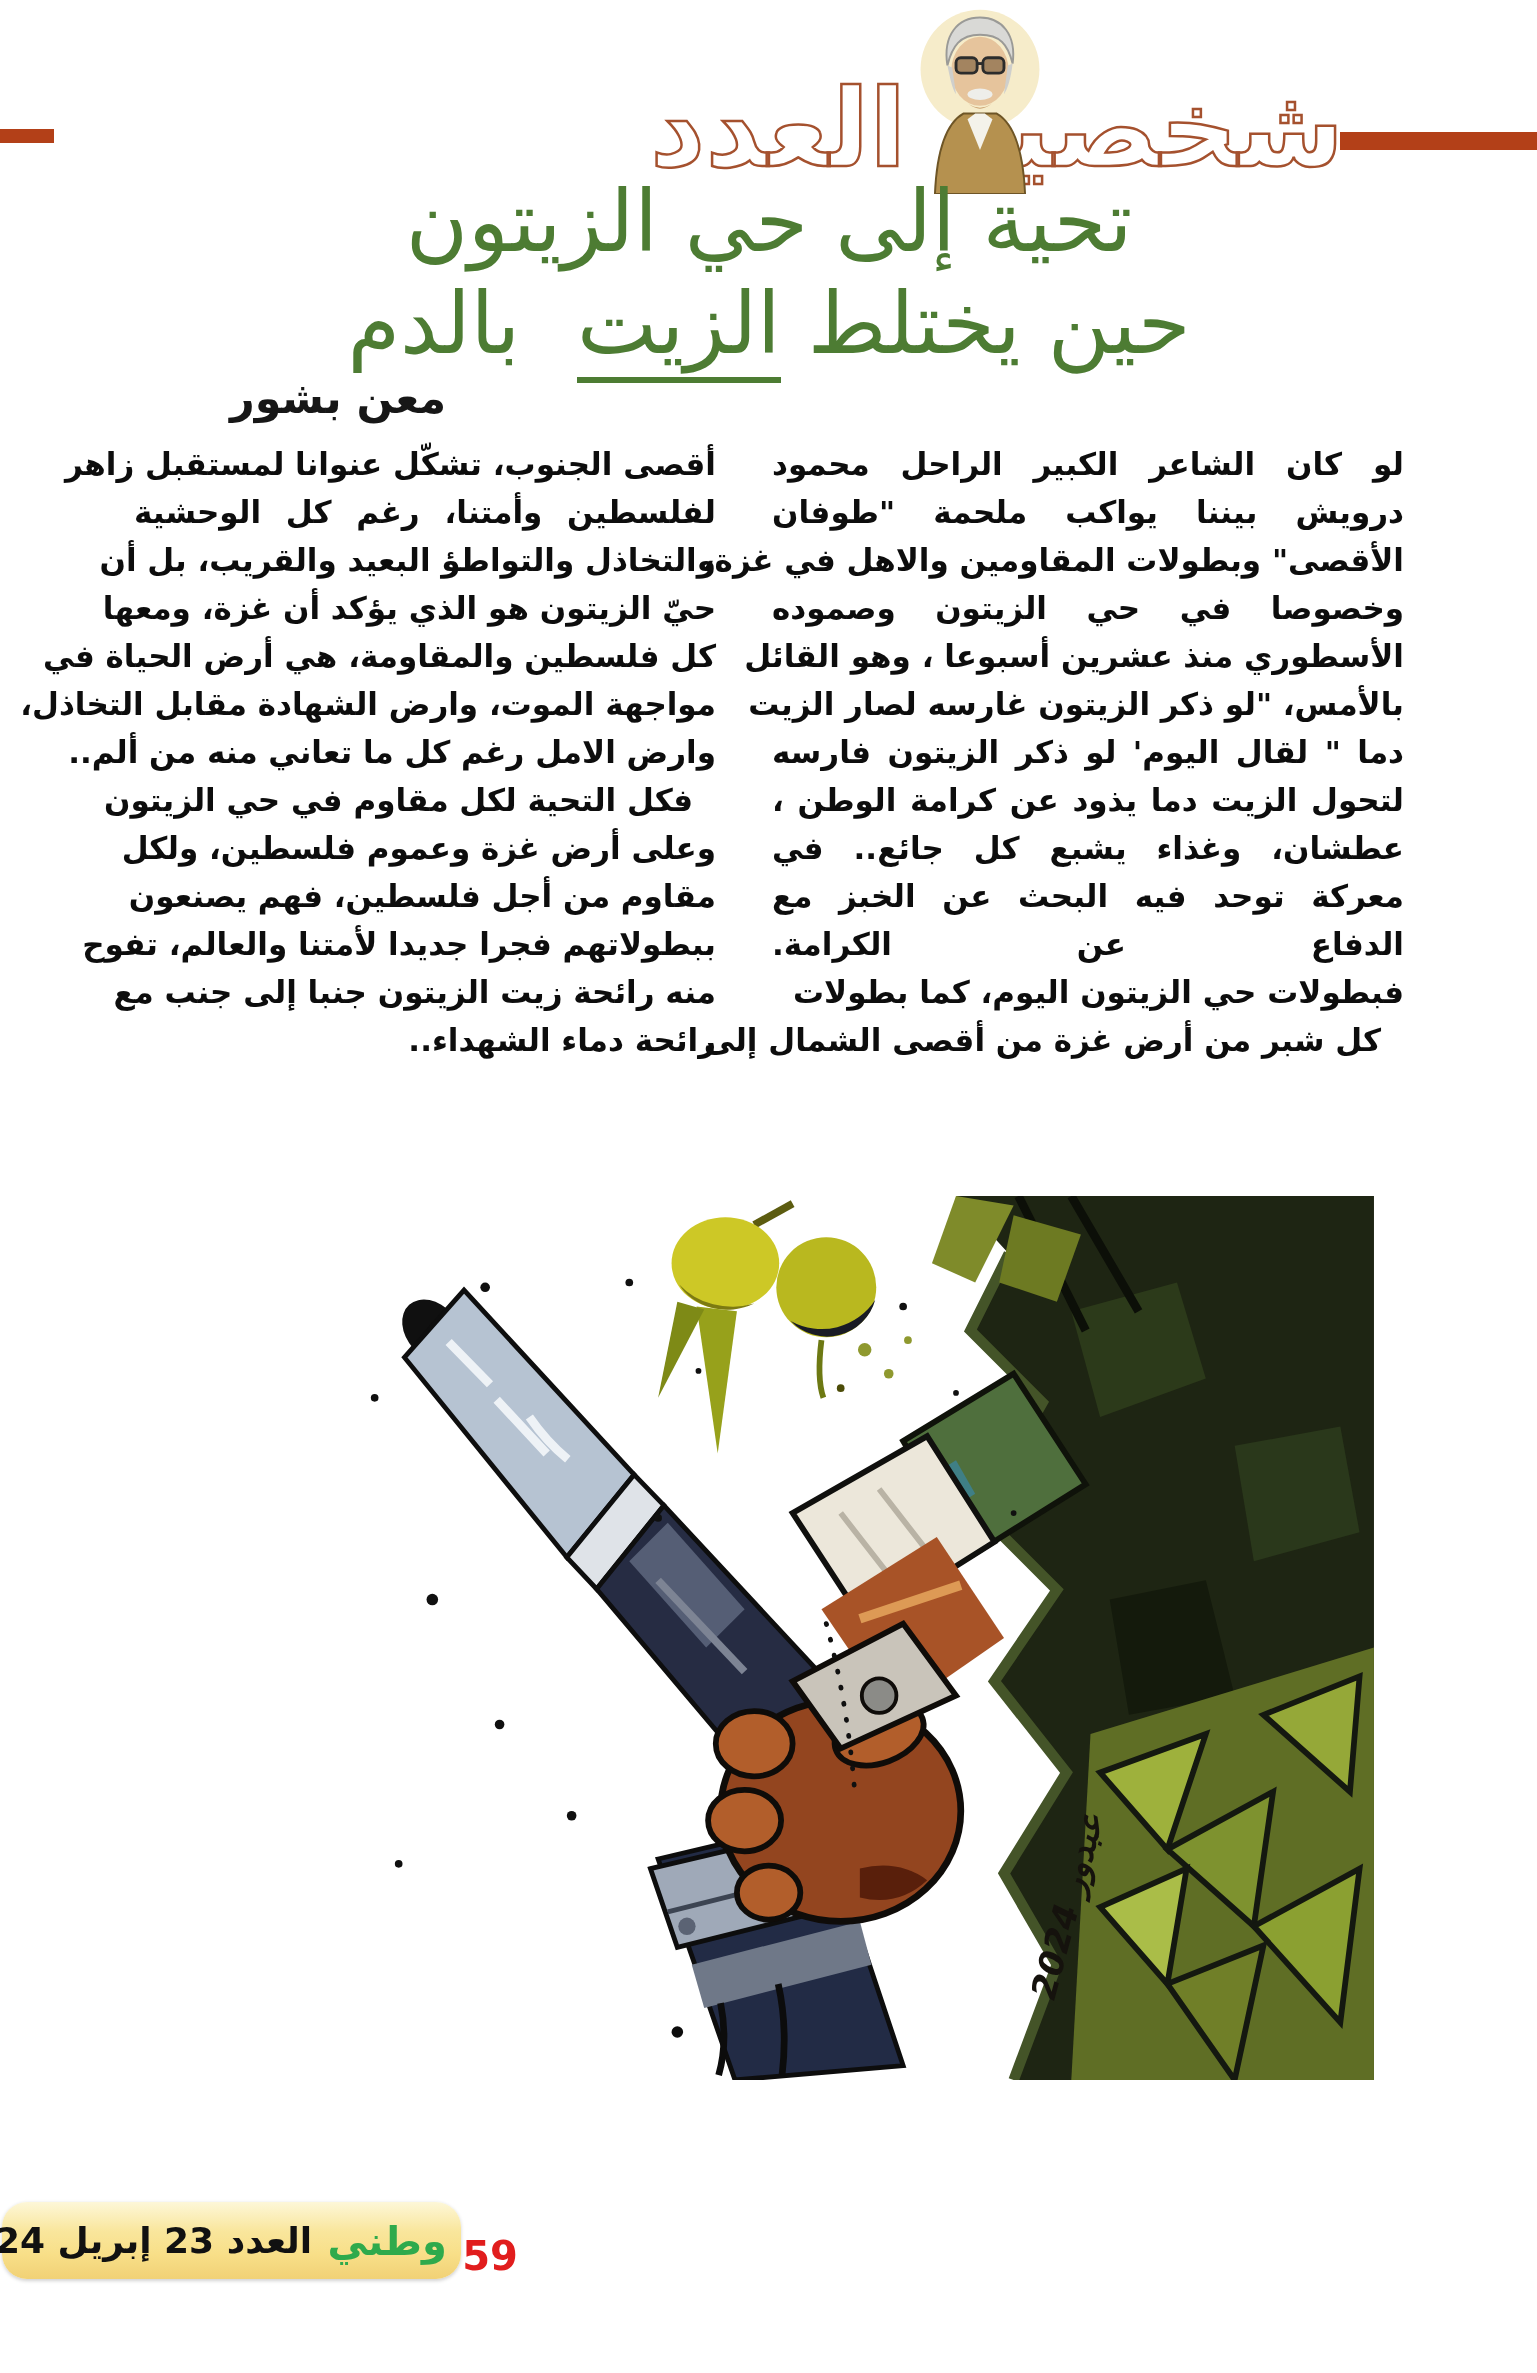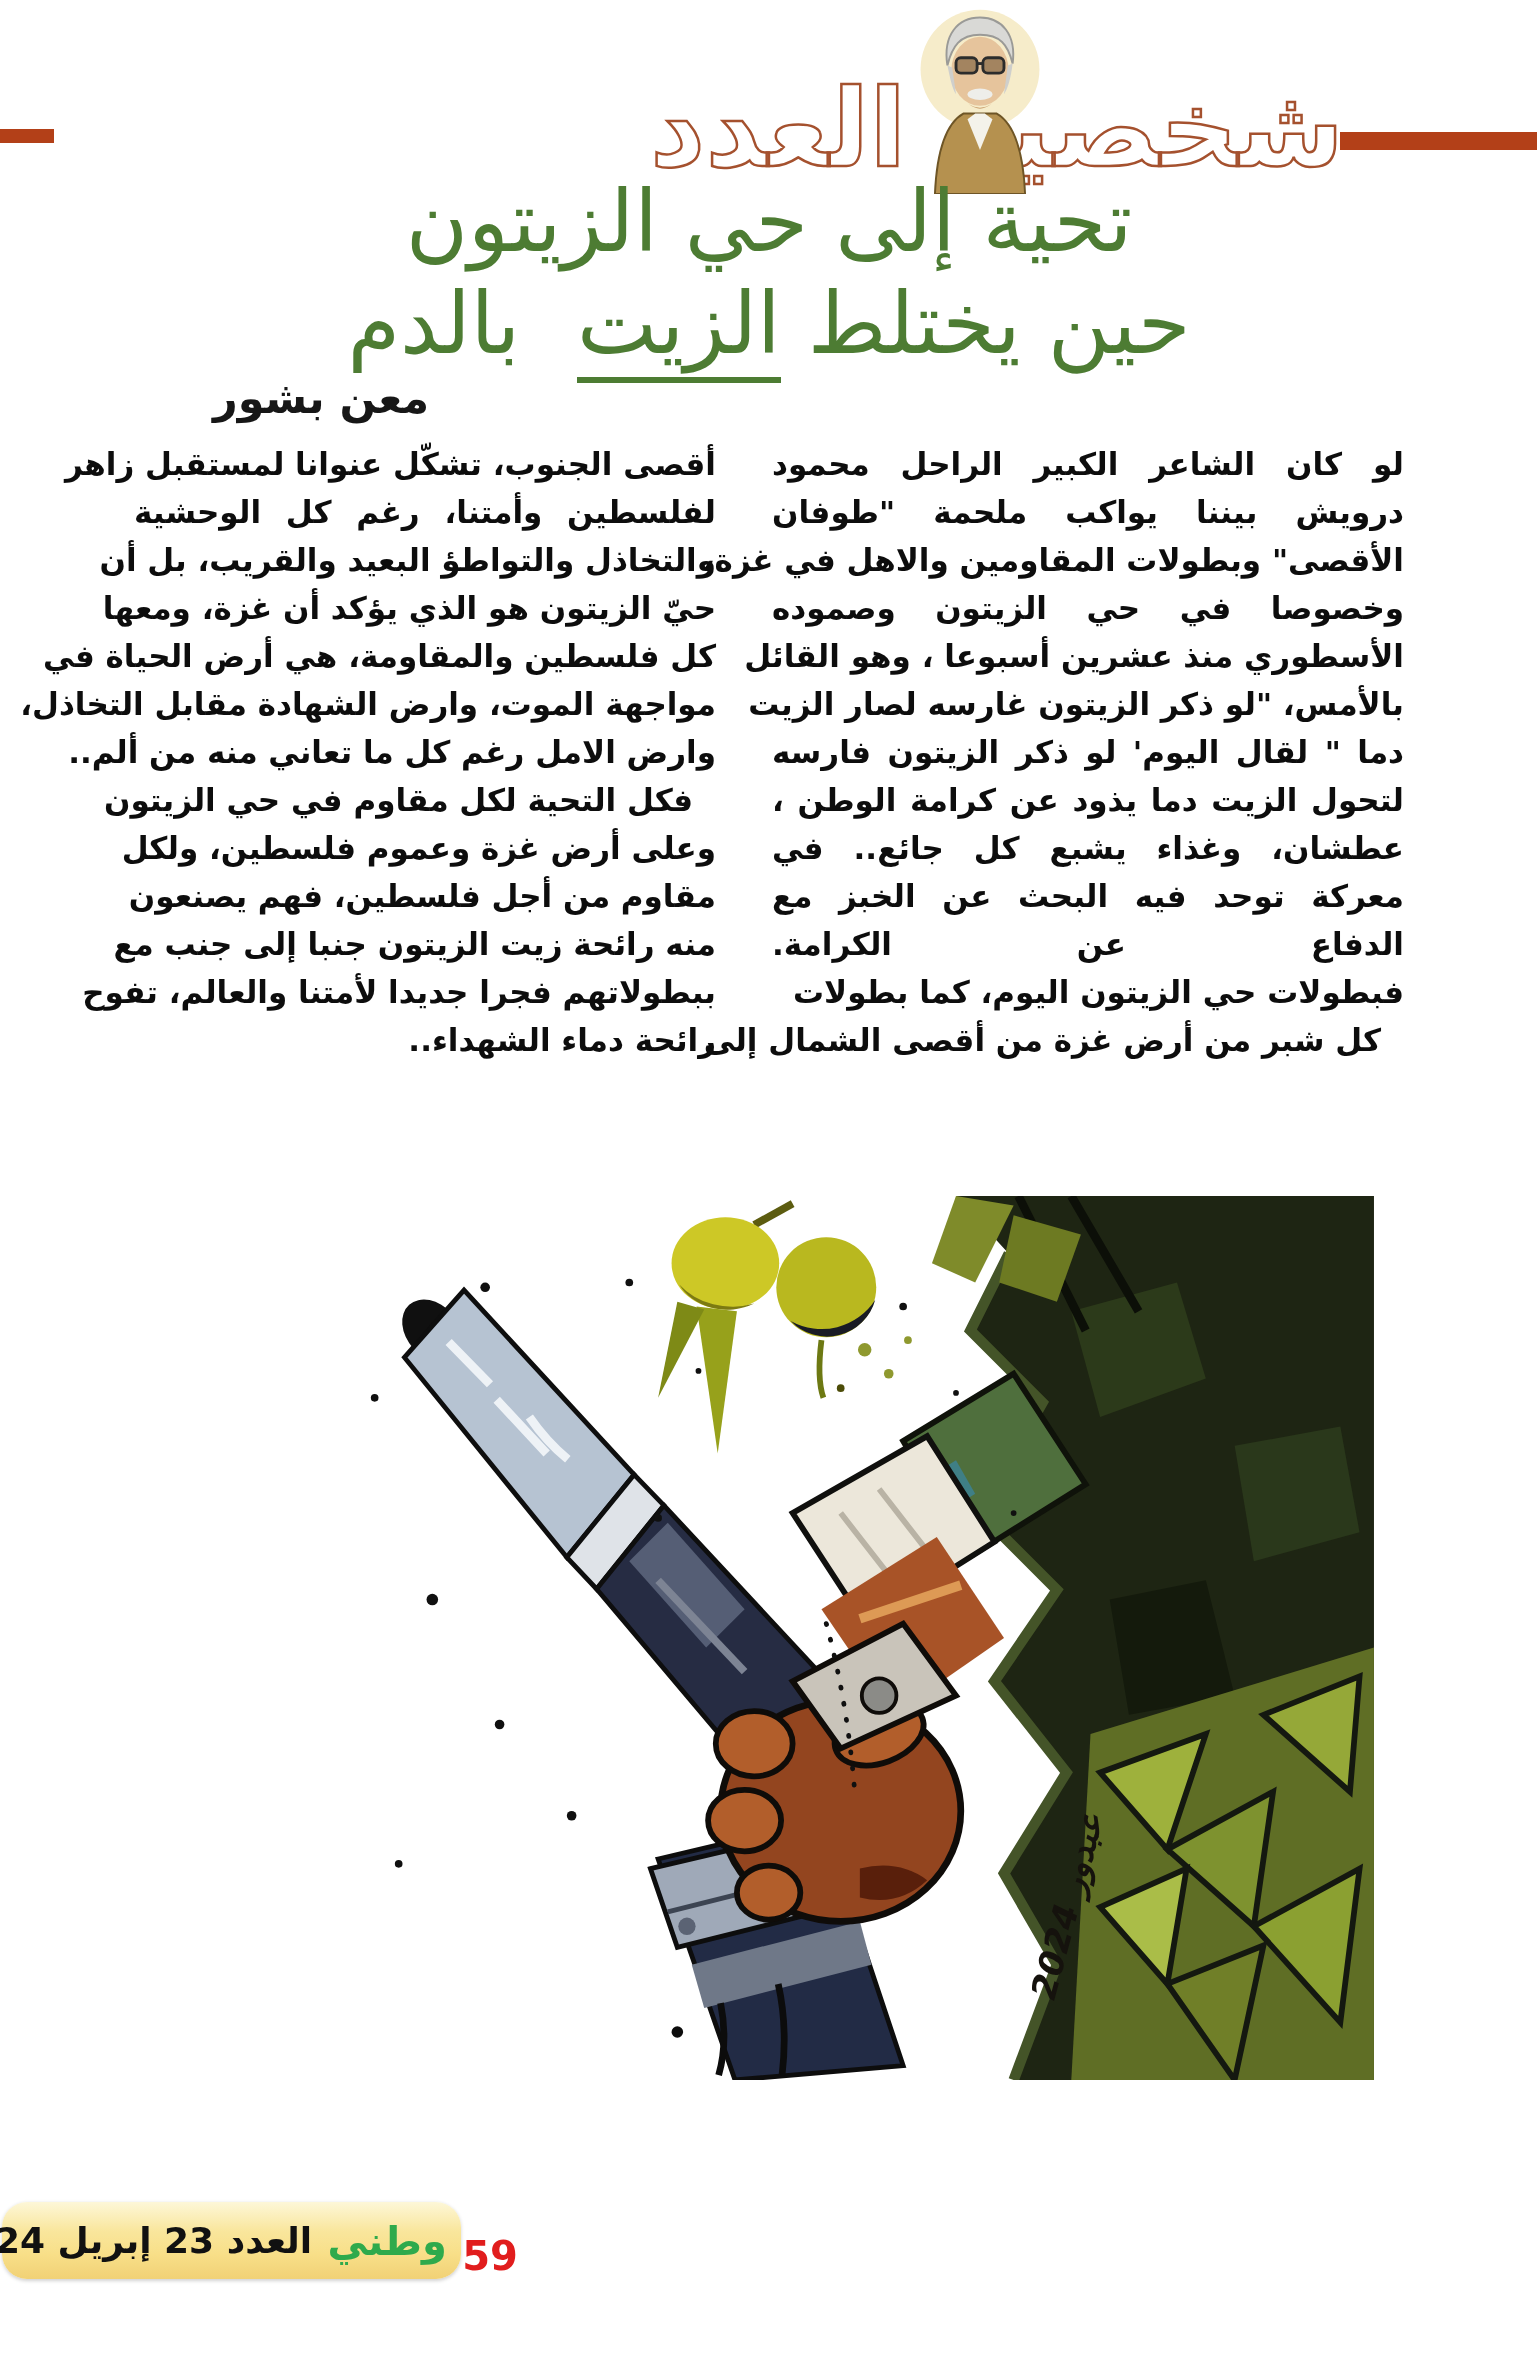--- a/index.html
+++ b/index.html
@@ -20,21 +20,21 @@
   .portrait{position:absolute;left:908px;top:5.8px;width:144px;height:188px;}
   
   .headline{
     position:absolute;left:134px;top:171px;width:1270px;
     direction:rtl;text-align:center;color:#4d7c33;
     font-size:85px;font-weight:400;line-height:102px;white-space:nowrap;
   }
   .headline .u{border-bottom:6.7px solid #4d7c33;padding-bottom:3.8px;margin-left:30px;}
   .author{
     position:absolute;left:213px;top:373px;width:250px;
-    direction:rtl;text-align:left;color:#171717;
+    direction:rtl;text-align:center;color:#171717;
     font-size:43px;font-weight:700;white-space:nowrap;
   }
   
   .cols{
     position:absolute;left:134px;top:440px;width:1270px;
     direction:rtl;display:flex;gap:56px;
   }
   .col{color:#0d0d0d;font-weight:700;font-size:31px;line-height:48px;}
   .col-right{width:632px;}
   .col-left{width:582px;}
@@ -110,22 +110,22 @@
         <div class="tline">أقصى الجنوب، تشكّل عنوانا لمستقبل زاهر</div>
         <div class="tline">لفلسطين وأمتنا، رغم كل الوحشية</div>
         <div class="tline">والتخاذل والتواطؤ البعيد والقريب، بل أن</div>
         <div class="tline">حيّ الزيتون هو الذي يؤكد أن غزة، ومعها</div>
         <div class="tline">كل فلسطين والمقاومة، هي أرض الحياة في</div>
         <div class="tline">مواجهة الموت، وارض الشهادة مقابل التخاذل،</div>
         <div class="tline">وارض الامل رغم كل ما تعاني منه من ألم..</div>
         <div class="tline">فكل التحية لكل مقاوم في حي الزيتون</div>
         <div class="tline">وعلى أرض غزة وعموم فلسطين، ولكل</div>
         <div class="tline">مقاوم من أجل فلسطين، فهم يصنعون</div>
+        <div class="tline">ببطولاتهم فجرا جديدا لأمتنا والعالم، تفوح</div>
         <div class="tline">منه رائحة زيت الزيتون جنبا إلى جنب مع</div>
-        <div class="tline">ببطولاتهم فجرا جديدا لأمتنا والعالم، تفوح</div>
         <div class="tline">رائحة دماء الشهداء..</div>
       </div>
   </div>
 
   <svg class="artwork" viewBox="0 0 1075 920">
 
     <path d="M640,0 L1075,0 L1075,920 L700,920 L745,800 L690,705 L755,600 L680,505 L745,410 L665,330 L730,215 L655,140 L695,60 Z" fill="#1e2513"></path>
     <path d="M695,60 L655,140 L730,215 L665,330 L745,410 L680,505 L755,600 L690,705 L745,800 L700,920" fill="none" stroke="#445428" stroke-width="11"></path>
     <polygon points="760,120 870,90 900,190 790,230" fill="#2c3a1a"></polygon>
     <polygon points="930,260 1040,240 1060,350 950,380" fill="#2a381b"></polygon>

